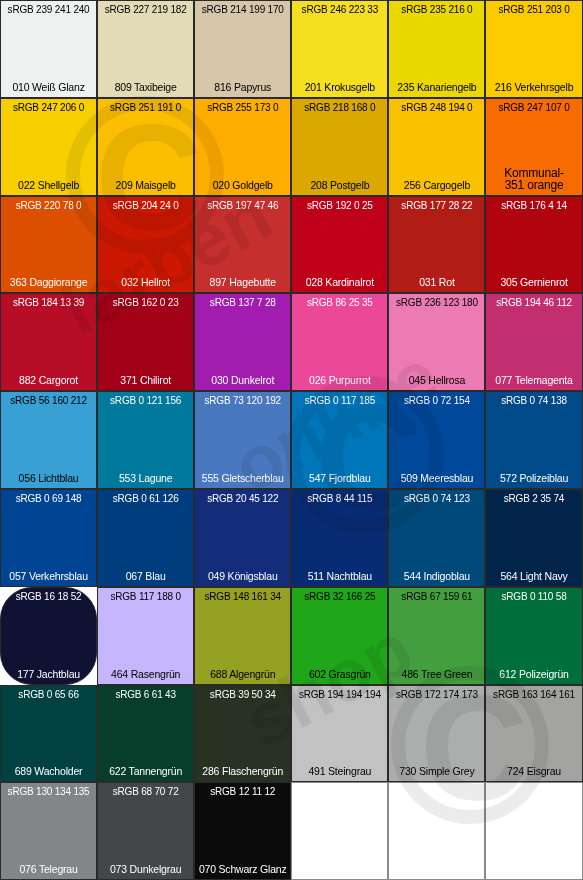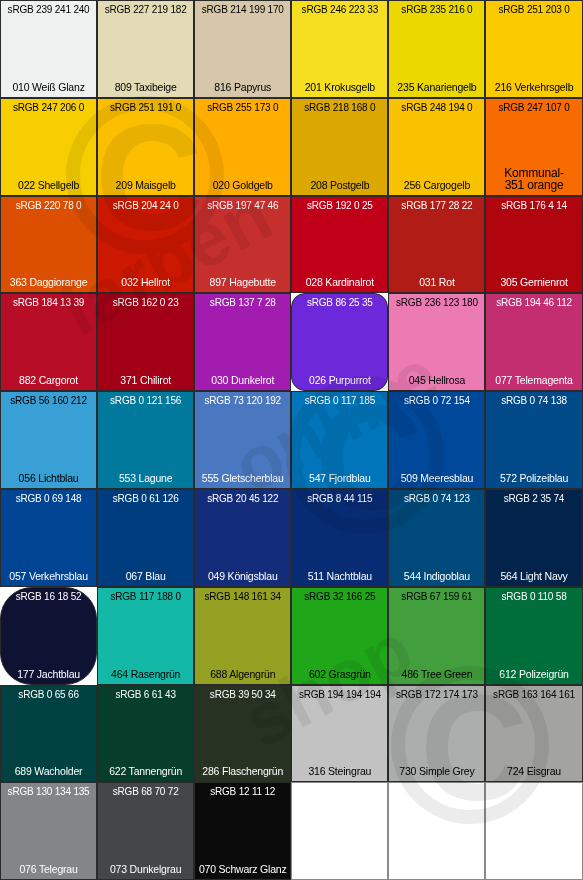--- a/index.html
+++ b/index.html
@@ -147,21 +147,21 @@
       <div class="swatch-name" style="color: rgb(255, 255, 255);">882 Cargorot</div>
     </div>
     <div class="cell" style="background: rgb(162, 0, 23);">
       <div class="swatch-rgb" style="color: rgb(255, 255, 255);">sRGB 162 0 23</div>
       <div class="swatch-name" style="color: rgb(255, 255, 255); text-align: center;">371 Chilirot</div>
     </div>
     <div class="cell" style="background: #a21caf;">
       <div class="swatch-rgb" style="color: rgb(255, 255, 255);">sRGB 137 7 28</div>
       <div class="swatch-name" style="color: rgb(255, 255, 255);">030 Dunkelrot</div>
     </div>
-    <div class="cell" style="background: #6d28d9; border-radius: 14px;">
+    <div class="cell" style="background: #ec4899;">
       <div class="swatch-rgb" style="color: rgb(255, 255, 255);">sRGB 86 25 35</div>
       <div class="swatch-name" style="color: rgb(255, 255, 255);">026 Purpurrot</div>
     </div>
     <div class="cell" style="background: rgb(236, 123, 180);">
       <div class="swatch-rgb" style="color: rgb(0, 0, 0);">sRGB 236 123 180</div>
       <div class="swatch-name" style="color: rgb(0, 0, 0);">045 Hellrosa</div>
     </div>
     <div class="cell" style="background: rgb(194, 46, 112);">
       <div class="swatch-rgb" style="color: rgb(255, 255, 255);">sRGB 194 46 112</div>
       <div class="swatch-name" style="color: rgb(255, 255, 255);">077 Telemagenta</div>
@@ -211,21 +211,21 @@
       <div class="swatch-name" style="color: rgb(255, 255, 255);">544 Indigoblau</div>
     </div>
     <div class="cell" style="background: rgb(2, 35, 74);">
       <div class="swatch-rgb" style="color: rgb(255, 255, 255);">sRGB 2 35 74</div>
       <div class="swatch-name" style="color: rgb(255, 255, 255);">564 Light Navy</div>
     </div>
     <div class="cell" style="background: rgb(16, 18, 52); border-radius: 32px;">
       <div class="swatch-rgb" style="color: rgb(255, 255, 255);">sRGB 16 18 52</div>
       <div class="swatch-name" style="color: rgb(255, 255, 255);">177 Jachtblau</div>
     </div>
-    <div class="cell" style="background: #14b8a6;">
+    <div class="cell" style="background: #c4b5fd;">
       <div class="swatch-rgb" style="color: rgb(0, 0, 0);">sRGB 117 188 0</div>
       <div class="swatch-name" style="color: rgb(0, 0, 0);">464 Rasengrün</div>
     </div>
     <div class="cell" style="background: rgb(148, 161, 34);">
       <div class="swatch-rgb" style="color: rgb(0, 0, 0);">sRGB 148 161 34</div>
       <div class="swatch-name" style="color: rgb(0, 0, 0);">688 Algengrün</div>
     </div>
     <div class="cell" style="background: rgb(32, 166, 25);">
       <div class="swatch-rgb" style="color: rgb(0, 0, 0);">sRGB 32 166 25</div>
       <div class="swatch-name" style="color: rgb(0, 0, 0);">602 Grasgrün</div>
@@ -245,21 +245,21 @@
     <div class="cell" style="background: rgb(6, 61, 43);">
       <div class="swatch-rgb" style="color: rgb(255, 255, 255);">sRGB 6 61 43</div>
       <div class="swatch-name" style="color: rgb(255, 255, 255);">622 Tannengrün</div>
     </div>
     <div class="cell" style="background: rgb(39, 50, 34);">
       <div class="swatch-rgb" style="color: rgb(255, 255, 255);">sRGB 39 50 34</div>
       <div class="swatch-name" style="color: rgb(255, 255, 255);">286 Flaschengrün</div>
     </div>
     <div class="cell" style="background: rgb(194, 194, 194);">
       <div class="swatch-rgb" style="color: rgb(0, 0, 0);">sRGB 194 194 194</div>
-      <div class="swatch-name" style="color: rgb(0, 0, 0);">316 Steingrau</div>
+      <div class="swatch-name" style="color: rgb(0, 0, 0);">491 Steingrau</div>
     </div>
     <div class="cell" style="background: rgb(172, 174, 173);">
       <div class="swatch-rgb" style="color: rgb(0, 0, 0);">sRGB 172 174 173</div>
       <div class="swatch-name" style="color: rgb(0, 0, 0);">730 Simple Grey</div>
     </div>
     <div class="cell" style="background: rgb(163, 164, 161); padding-left: 32px;">
       <div class="swatch-rgb" style="color: rgb(0, 0, 0);">sRGB 163 164 161</div>
       <div class="swatch-name" style="color: rgb(0, 0, 0);">724 Eisgrau</div>
     </div>
     <div class="cell" style="background: rgb(130, 134, 135);">

